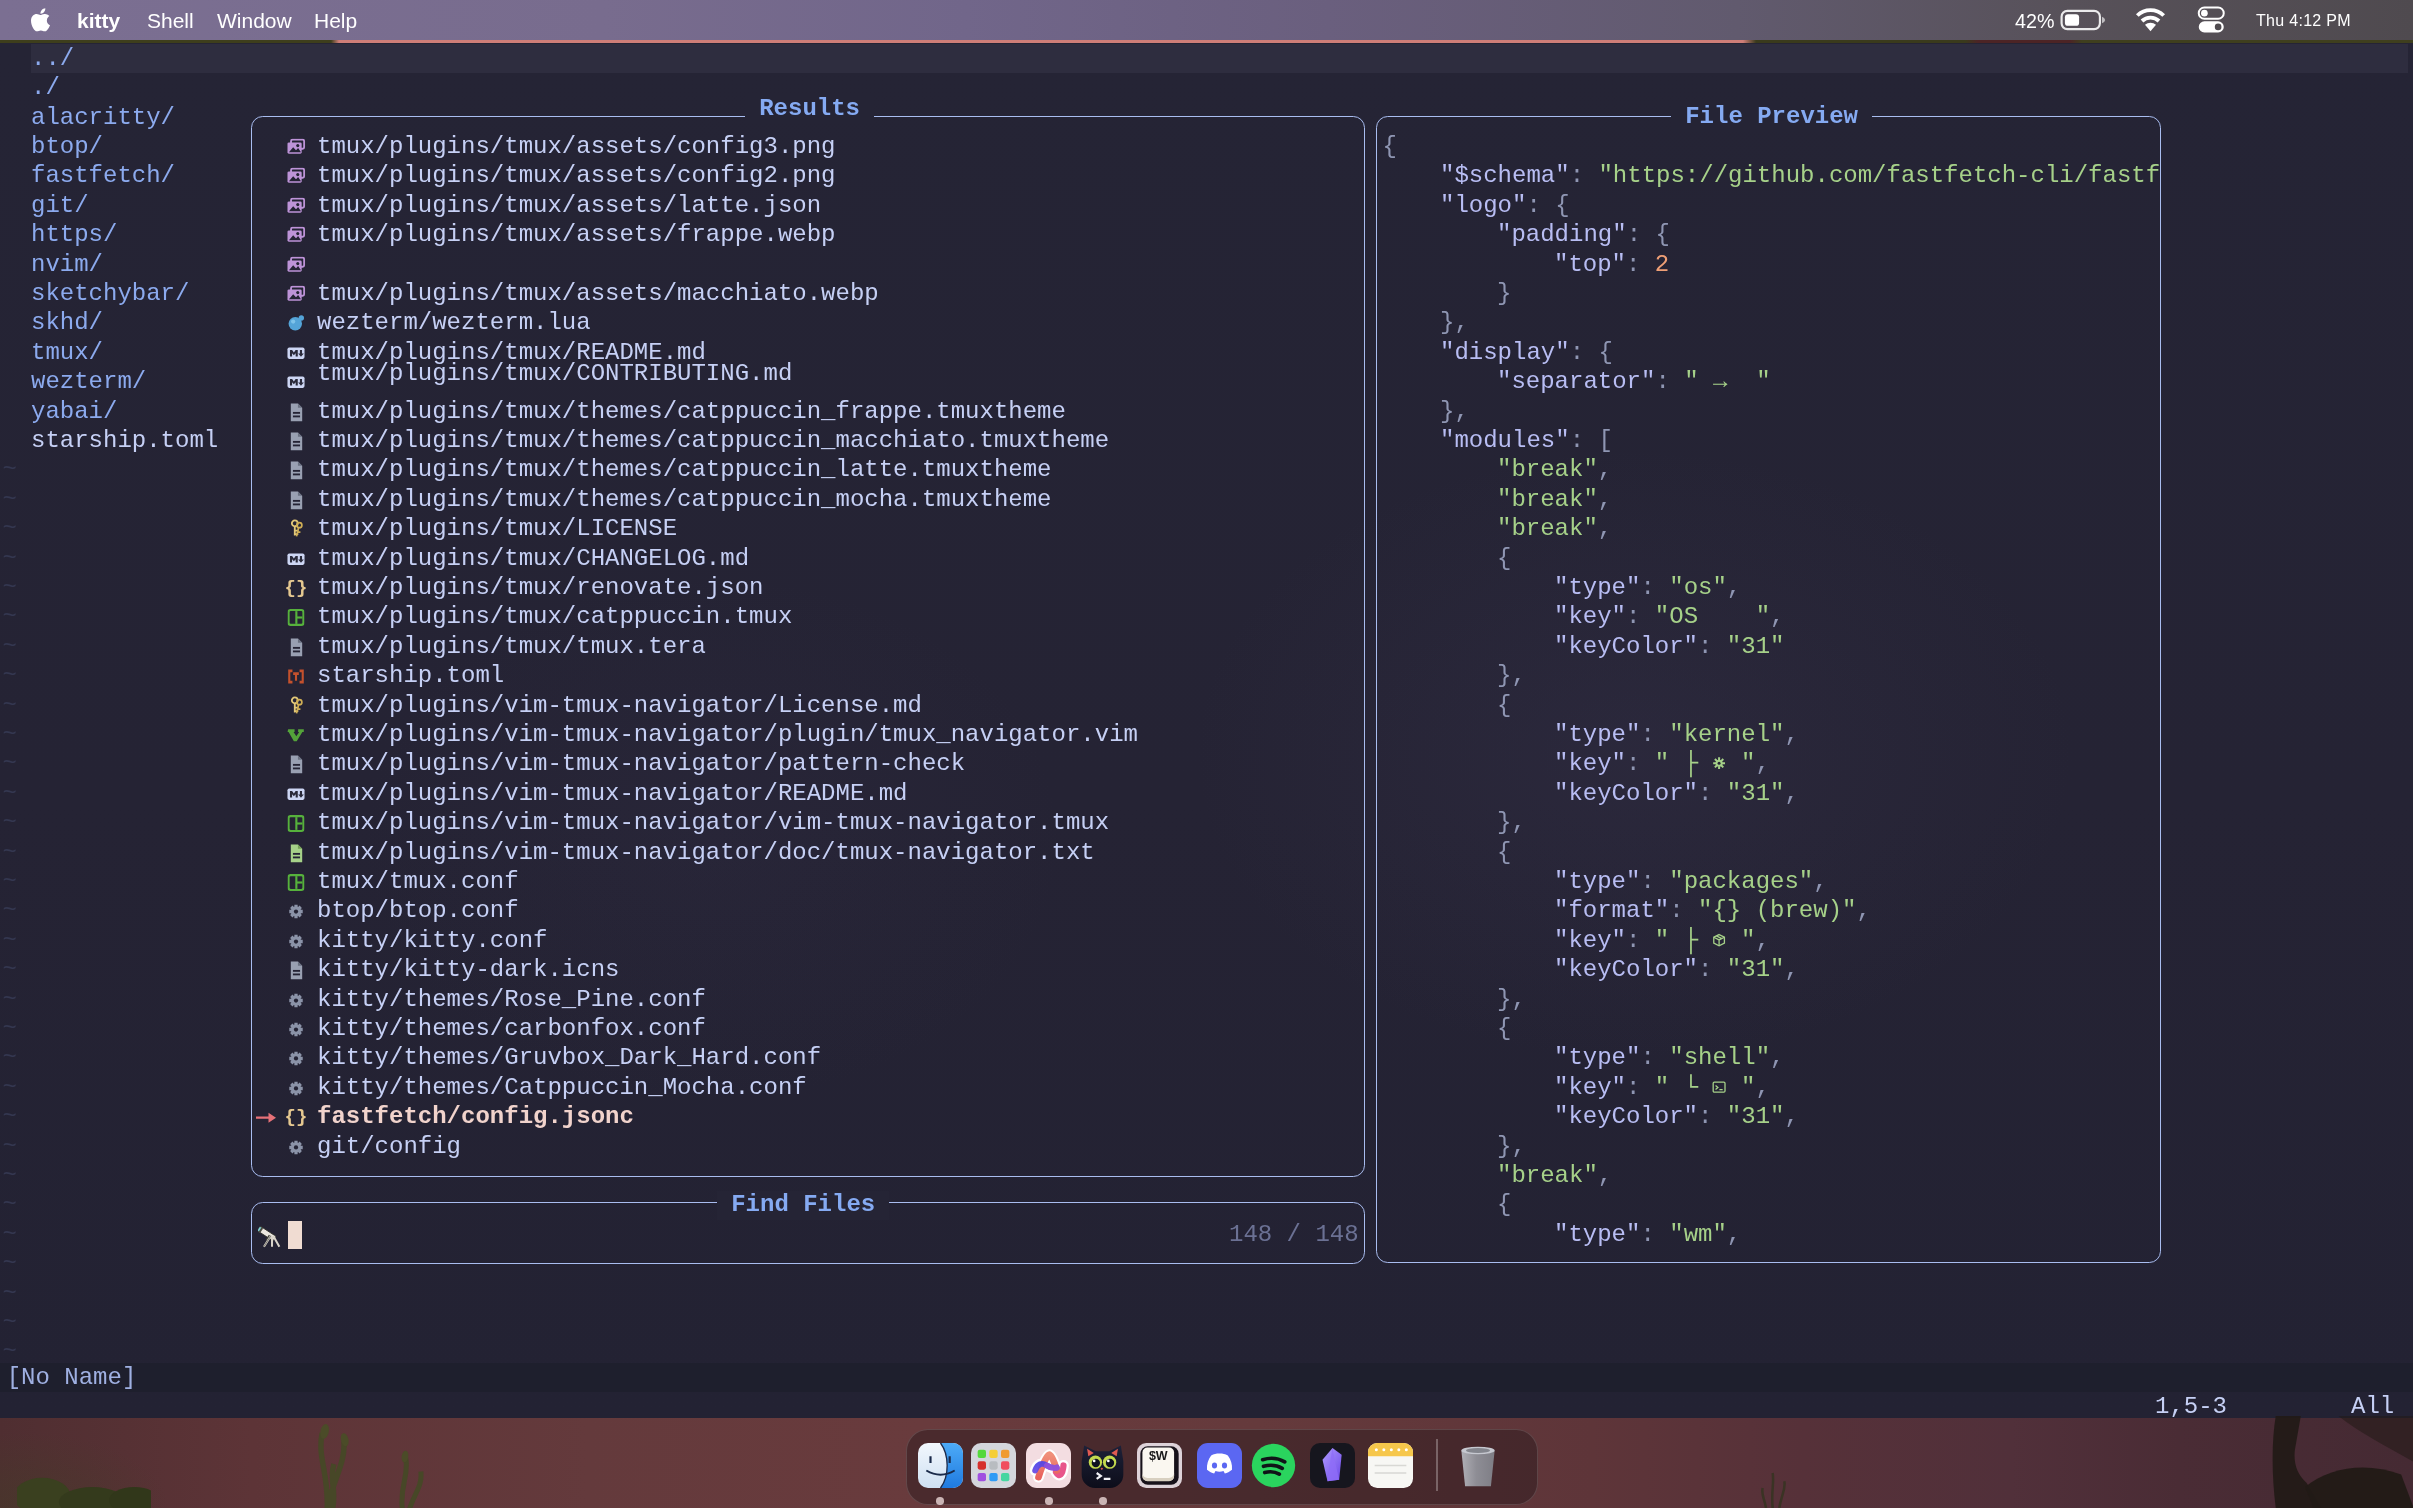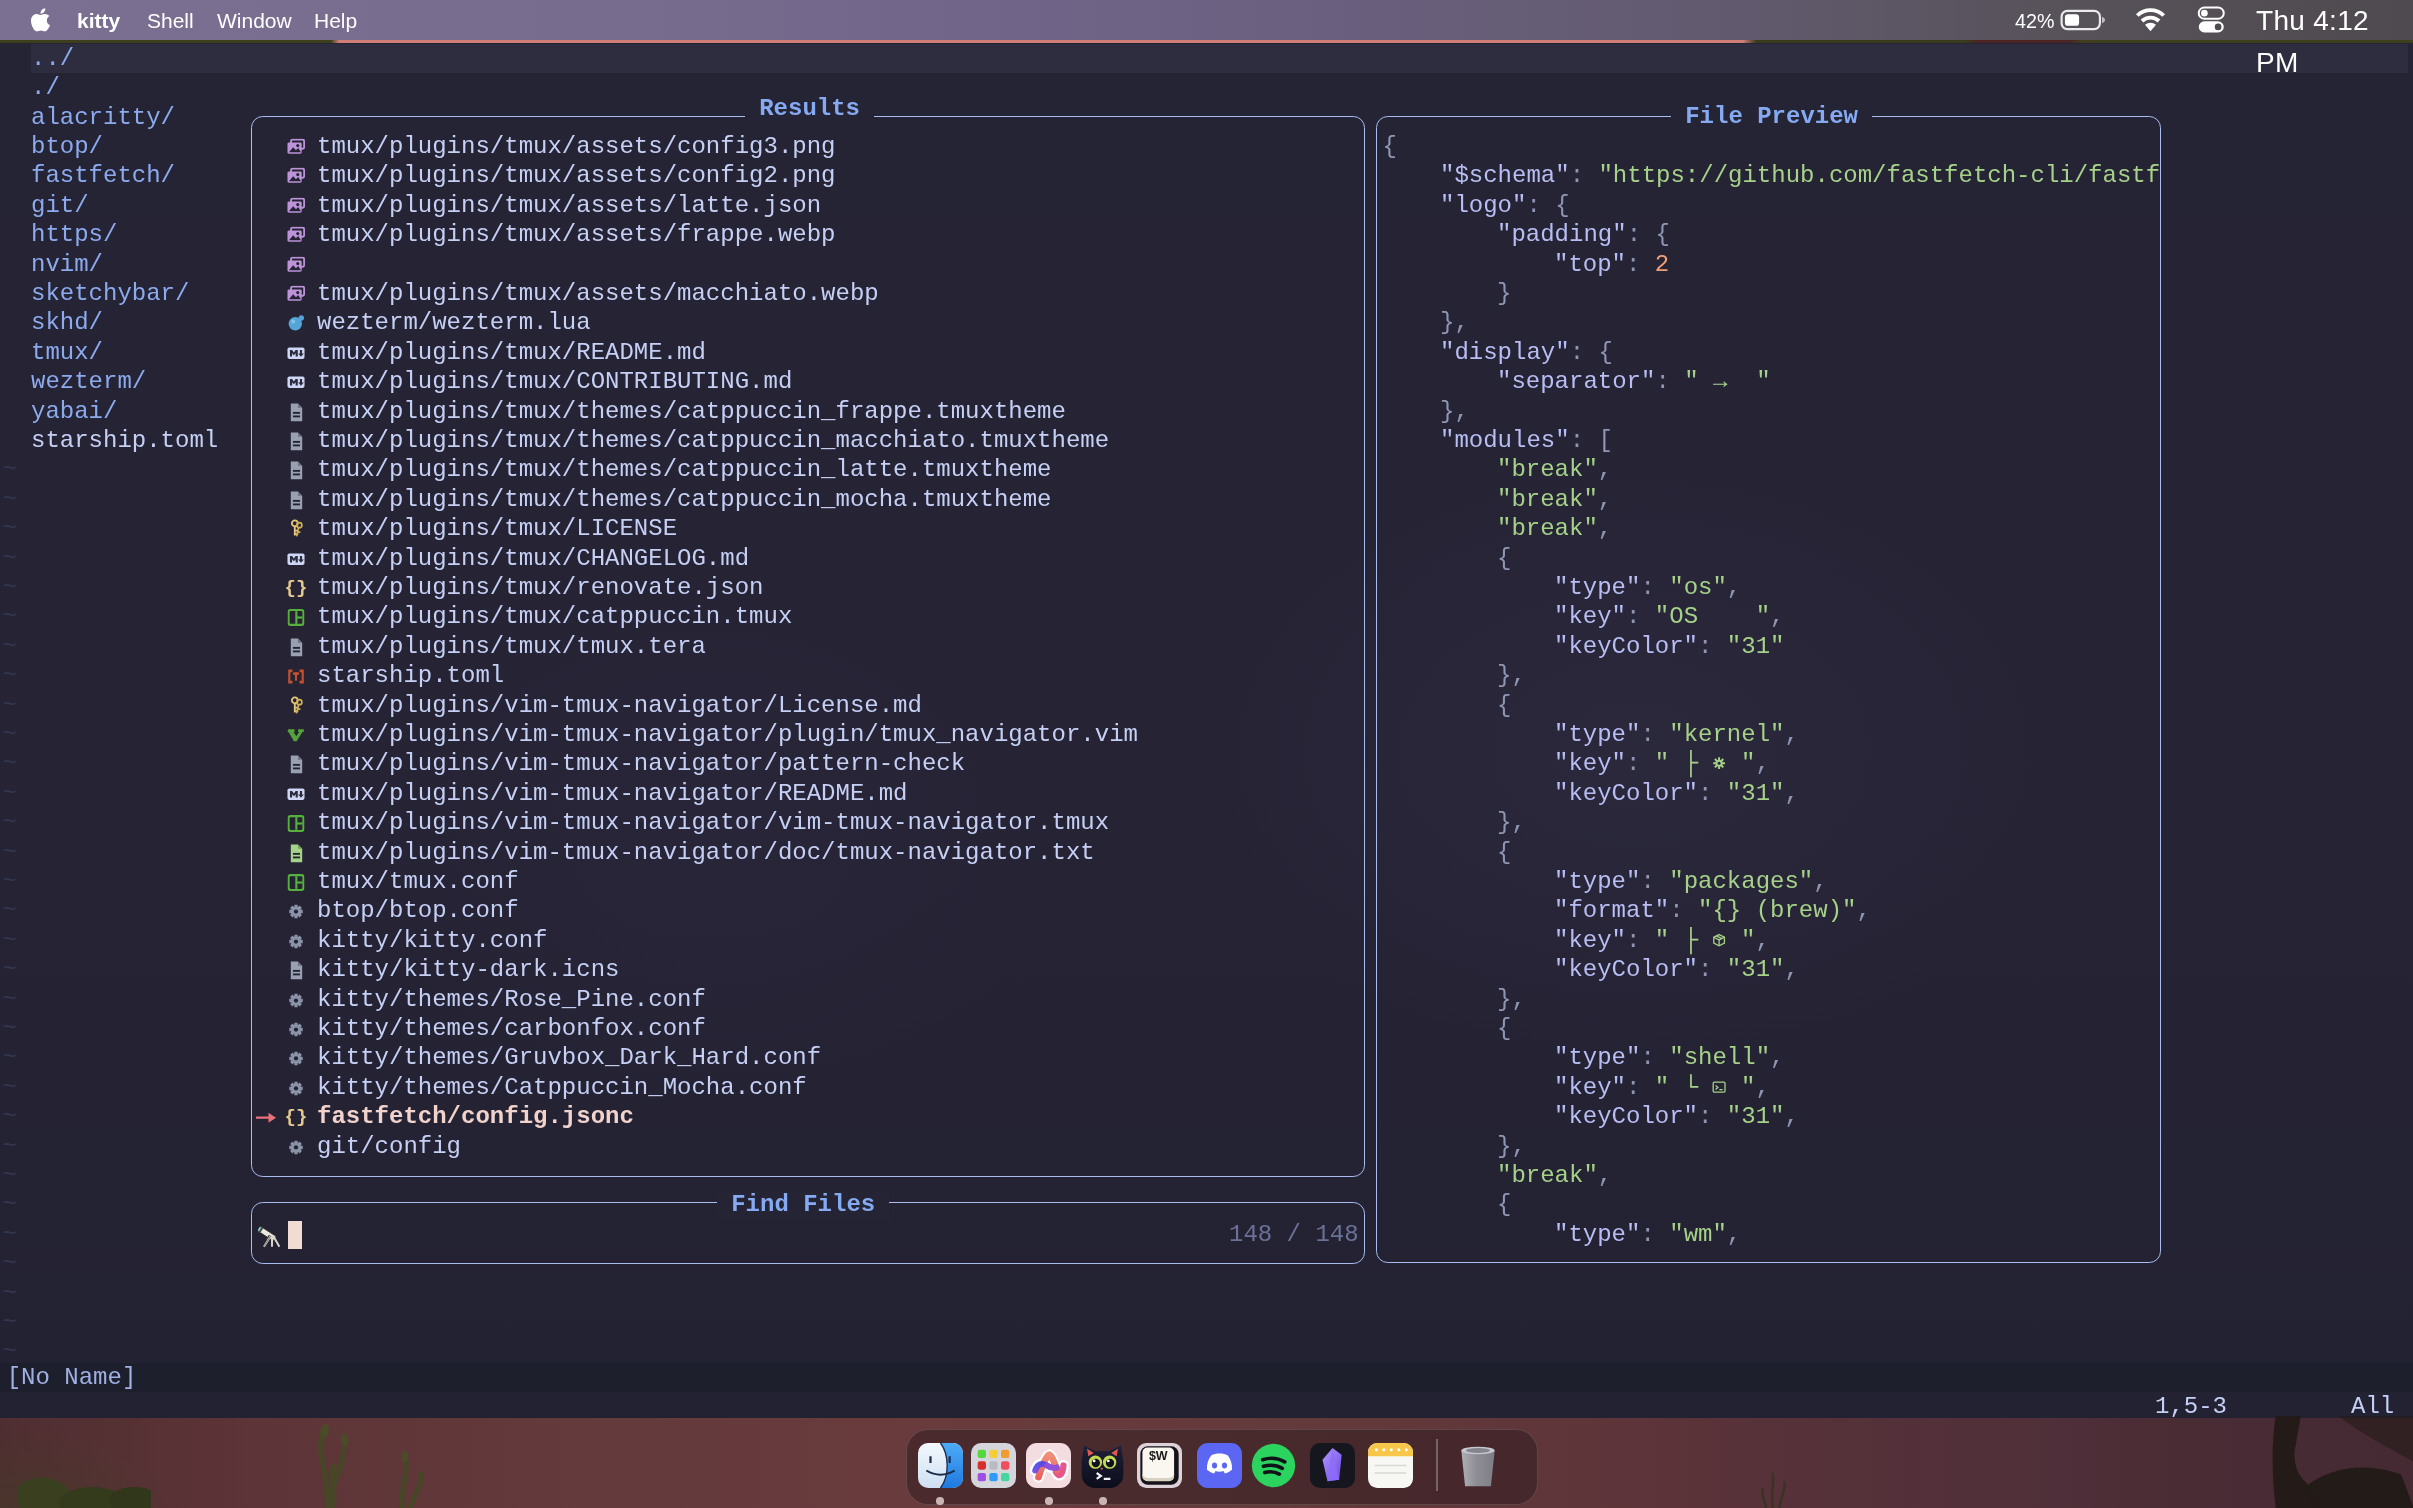--- a/index.html
+++ b/index.html
@@ -156,21 +156,21 @@
         </svg>
       </div>
 <div class="r" style="left:317px;top:295px">tmux/plugins/tmux/README.md</div>
 <div class="ic" style="left:285px;top:324px">
         <svg width="22" height="18.4" viewBox="0 0 26 22">
           <rect x="1" y="3" width="24" height="16" rx="2.5" fill="#cdd6f4"></rect>
           <path d="M4.5 15.5 v-9 h3 l2.5 3.5 2.5-3.5 h3 v9 h-3 v-4.5 l-2.5 3-2.5-3 v4.5z" fill="#2a2a3a"></path>
           <path d="M18.5 6.5 h3 v5 h2.5 l-4 4.5 -4-4.5 h2.5z" fill="#2a2a3a"></path>
         </svg>
       </div>
-<div class="r" style="left:317px;top:324px">tmux/plugins/tmux/CONTRIBUTING.md</div>
+<div class="r" style="left:317px;top:316px">tmux/plugins/tmux/CONTRIBUTING.md</div>
 <div class="ic" style="left:285px;top:354px">
         <svg width="17" height="22.6" viewBox="0 0 20 27">
           <path d="M2 1 h10 l6 6 v19 h-16z" fill="#99a0b2"></path>
           <path d="M12 1 l6 6 h-6z" fill="#6a7080"></path>
           <rect x="5" y="13" width="10" height="2.6" fill="#242334"></rect>
           <rect x="5" y="18" width="10" height="2.6" fill="#242334"></rect>
         </svg>
       </div>
 <div class="r" style="left:317px;top:354px">tmux/plugins/tmux/themes/catppuccin_frappe.tmuxtheme</div>
 <div class="ic" style="left:285px;top:383px">
@@ -508,21 +508,21 @@
 <path d="M10.8 25.2 a14.8 14.8 0 0 1 20.4 0" stroke="#fff" stroke-width="4.6" fill="none"></path>
 <path d="M5.2 18.6 a22.5 22.5 0 0 1 31.6 0" stroke="#fff" stroke-width="4.6" fill="none"></path>
     </svg>
 
 <svg width="28.5" height="40" viewBox="0 0 34 48" style="position:absolute;left:2197px;top:0">
       <rect x="2" y="9" width="30" height="13.5" rx="6.75" fill="none" stroke="#fff" stroke-width="2.4"></rect>
       <circle cx="8.75" cy="15.75" r="4" fill="#fff"></circle>
       <rect x="2" y="25.5" width="30" height="13.5" rx="6.75" fill="#fff"></rect>
       <circle cx="25.25" cy="32.25" r="4" fill="#4f4a4f"></circle>
     </svg>
-<div class="mtxt" style="left:2256px;font-size:28px;letter-spacing:0.3px">Thu 4:12 PM</div>
+<div class="mtxt" style="left:2256px;font-size:16px;letter-spacing:0.3px">Thu 4:12 PM</div>
 <div id="dock"></div>
 <div class="dicon" style="left:918px"><svg width="45" height="45" viewBox="0 0 54 54">
         <defs>
           <linearGradient id="fb" x1="0" y1="0" x2="0" y2="1">
             <stop offset="0" stop-color="#4dabf7"></stop>
             <stop offset="1" stop-color="#1f7ae0"></stop>
           </linearGradient>
           <linearGradient id="fw" x1="0" y1="0" x2="0" y2="1">
             <stop offset="0" stop-color="#f2f7fd"></stop>
             <stop offset="1" stop-color="#cfe0f2"></stop>

